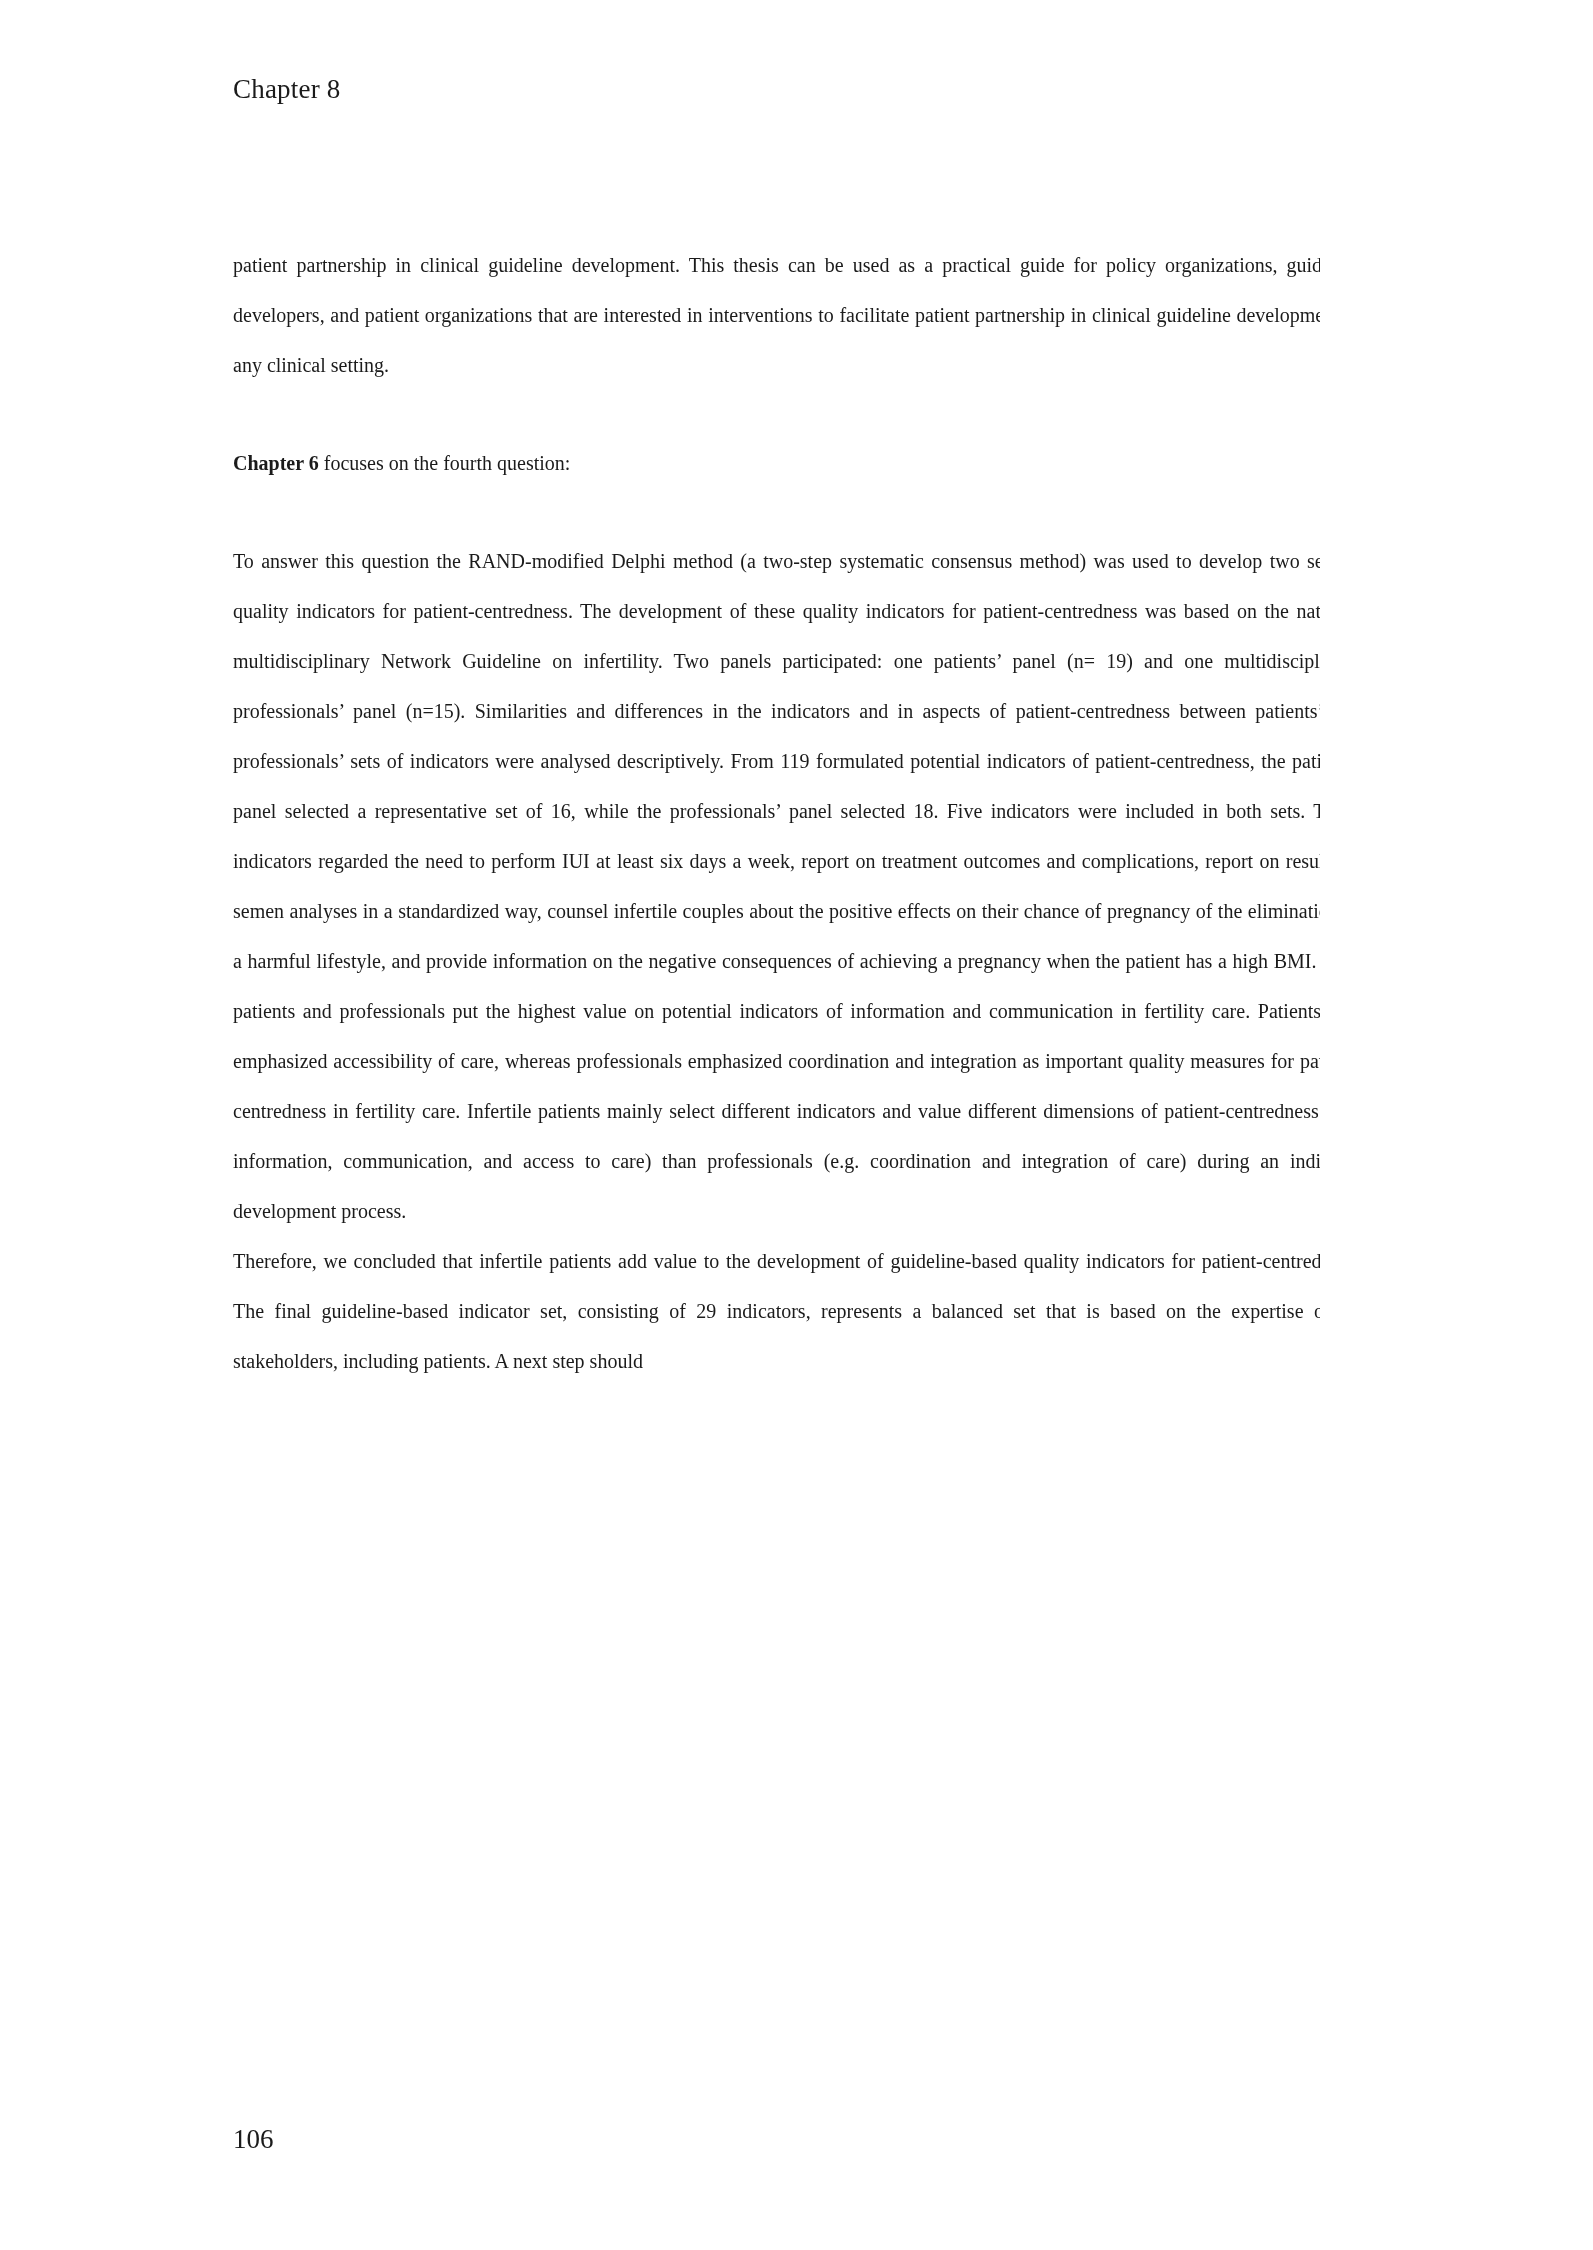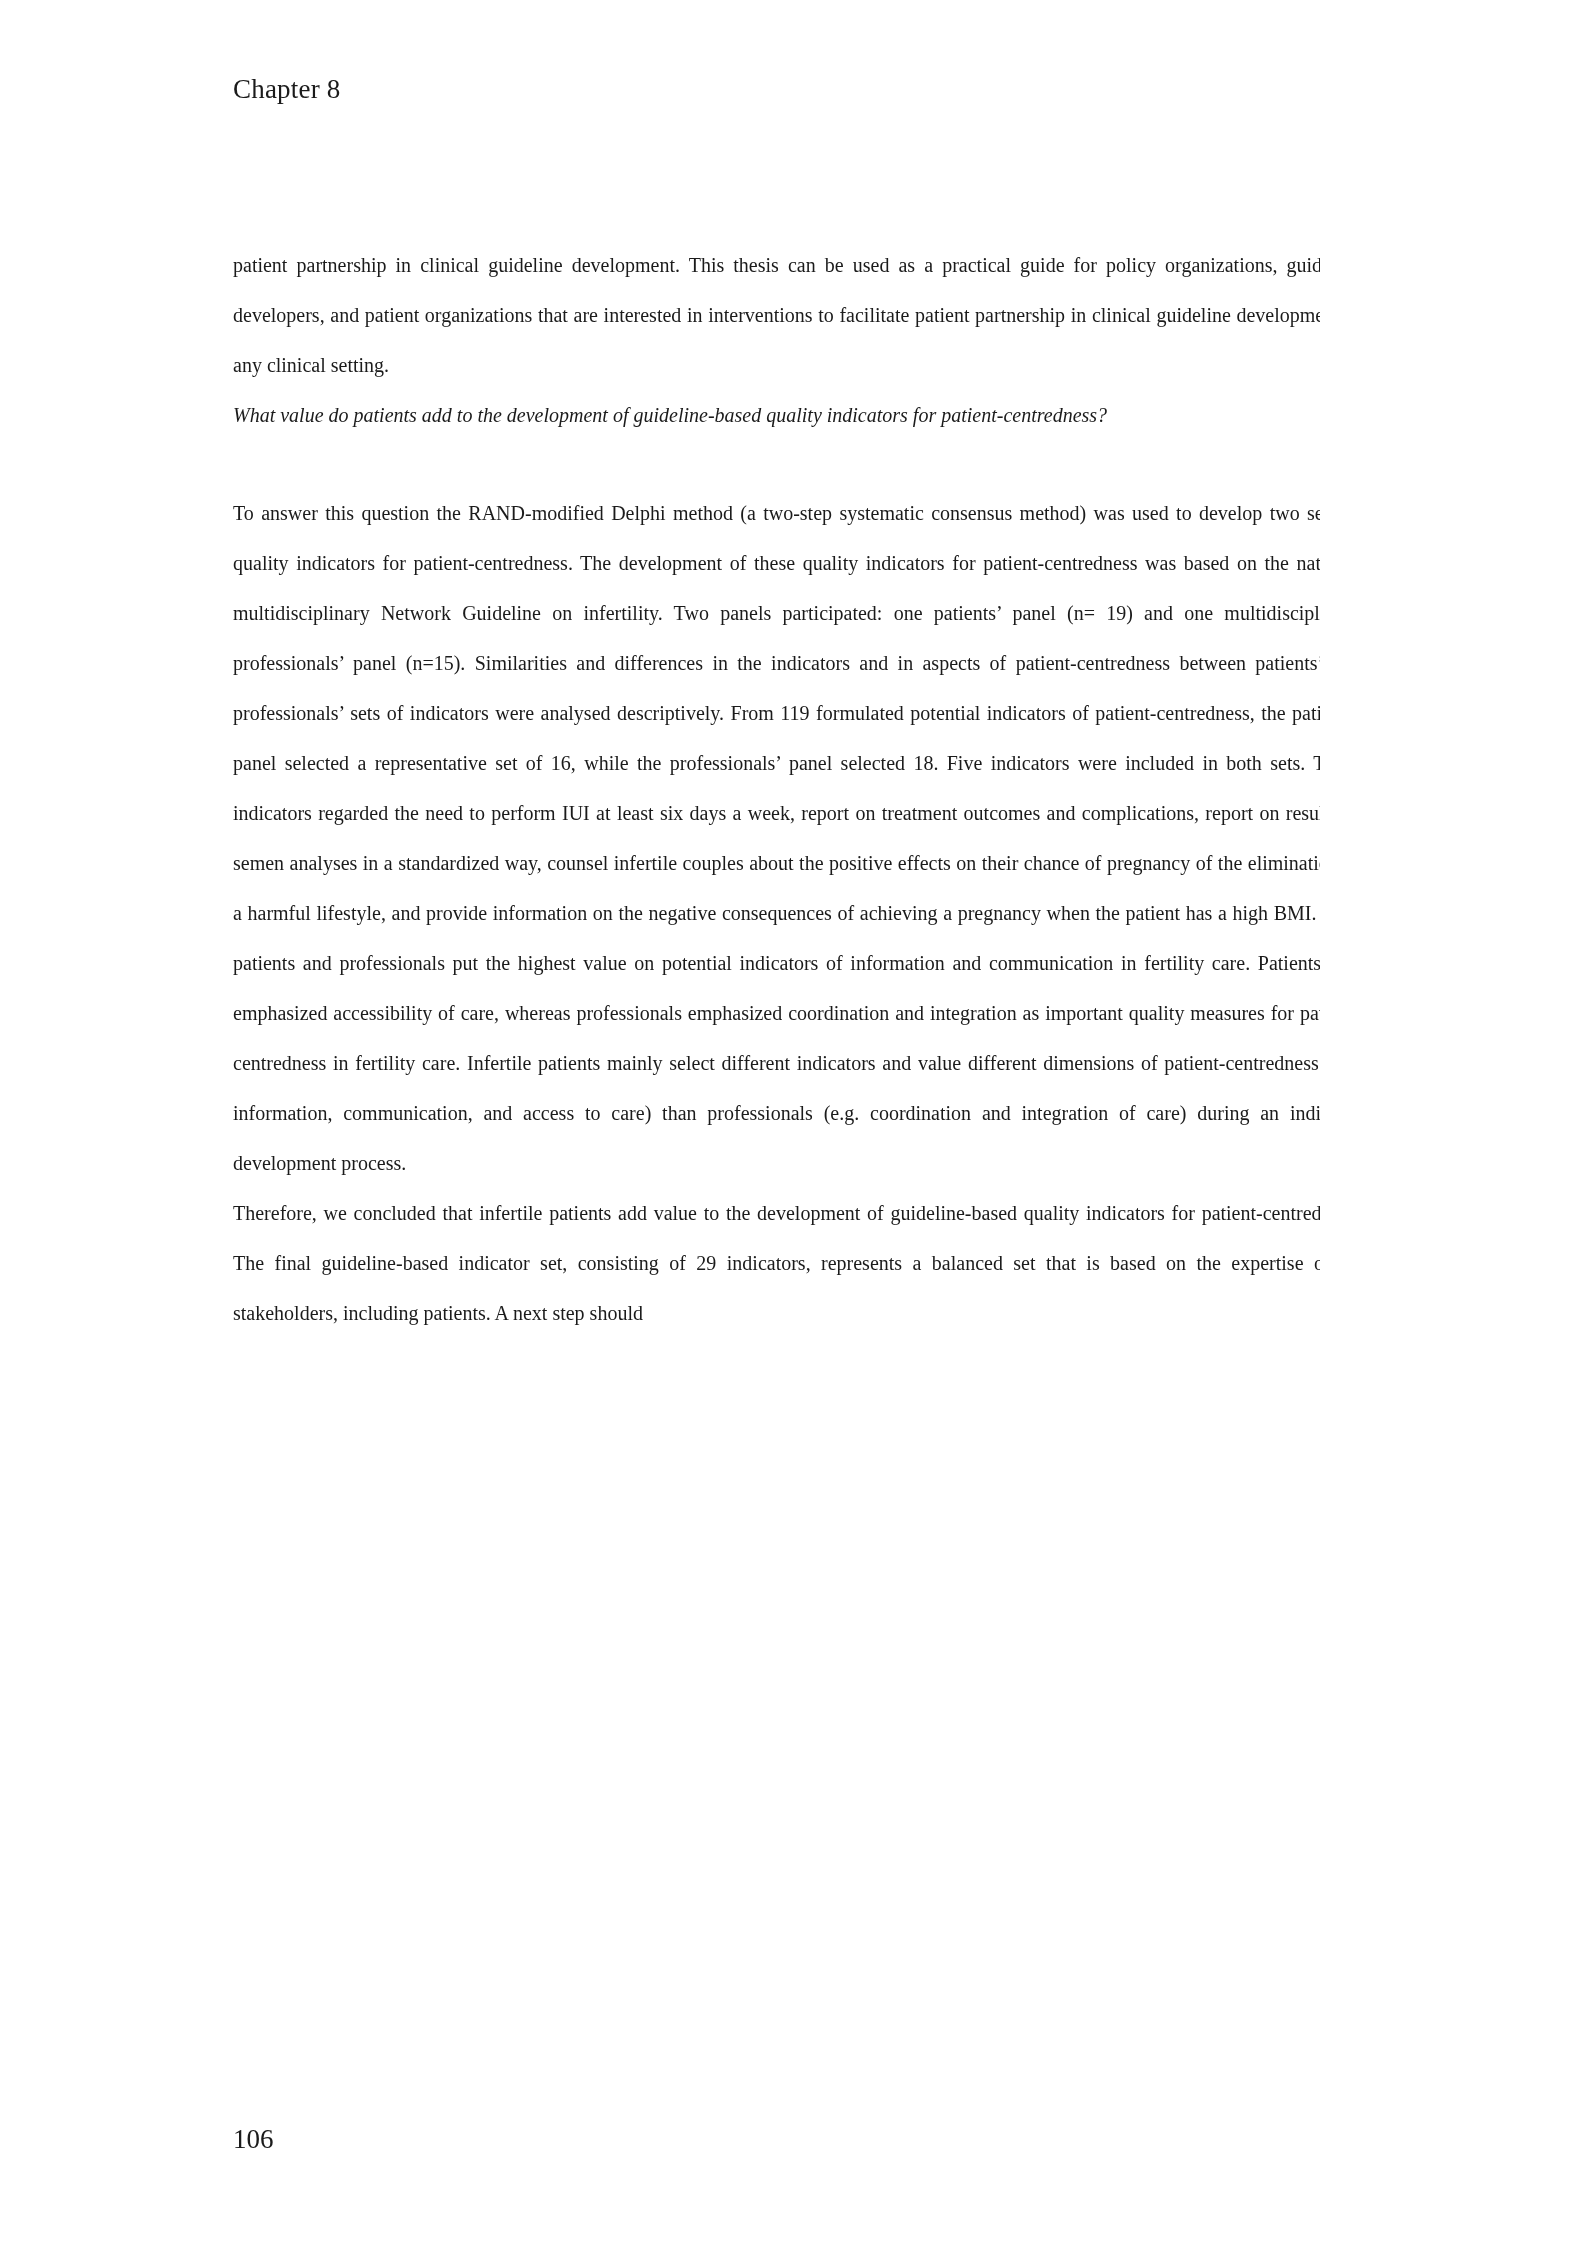--- a/index.html
+++ b/index.html
@@ -60,22 +60,22 @@
 <body>
 
 <div class="page">
 
   <div class="running-header">Chapter 8</div>
 
   <div class="content">
 
     <p class="para">patient partnership in clinical guideline development. This thesis can be used as a practical guide for policy organizations, guideline developers, and patient organizations that are interested in interventions to facilitate patient partnership in clinical guideline development in any clinical setting.</p>
 
+    <p class="para spaced"><strong>Chapter 6</strong><span> focuses on the fourth question:</span></p>
 
-    <p class="para italic">What value do patients add to the development of guideline-based quality indicators for patient-centredness?</p>
 
     <p class="para spaced">To answer this question the RAND-modified Delphi method (a two-step systematic consensus method) was used to develop two sets of quality indicators for patient-centredness. The development of these quality indicators for patient-centredness was based on the national multidisciplinary Network Guideline on infertility. Two panels participated: one patients’ panel (n= 19) and one multidisciplinary professionals’ panel (n=15). Similarities and differences in the indicators and in aspects of patient-centredness between patients’ and professionals’ sets of indicators were analysed descriptively. From 119 formulated potential indicators of patient-centredness, the patients’ panel selected a representative set of 16, while the professionals’ panel selected 18. Five indicators were included in both sets. These indicators regarded the need to perform IUI at least six days a week, report on treatment outcomes and complications, report on results of semen analyses in a standardized way, counsel infertile couples about the positive effects on their chance of pregnancy of the elimination of a harmful lifestyle, and provide information on the negative consequences of achieving a pregnancy when the patient has a high BMI. Both patients and professionals put the highest value on potential indicators of information and communication in fertility care. Patients also emphasized accessibility of care, whereas professionals emphasized coordination and integration as important quality measures for patient-centredness in fertility care. Infertile patients mainly select different indicators and value different dimensions of patient-centredness (e.g. information, communication, and access to care) than professionals (e.g. coordination and integration of care) during an indicator development process.</p>
 
     <p class="para">Therefore, we concluded that infertile patients add value to the development of guideline-based quality indicators for patient-centredness. The final guideline-based indicator set, consisting of 29 indicators, represents a balanced set that is based on the expertise of all stakeholders, including patients. A next step should</p>
 
   </div>
 
   <div class="page-number">106</div>
 
 </div>

